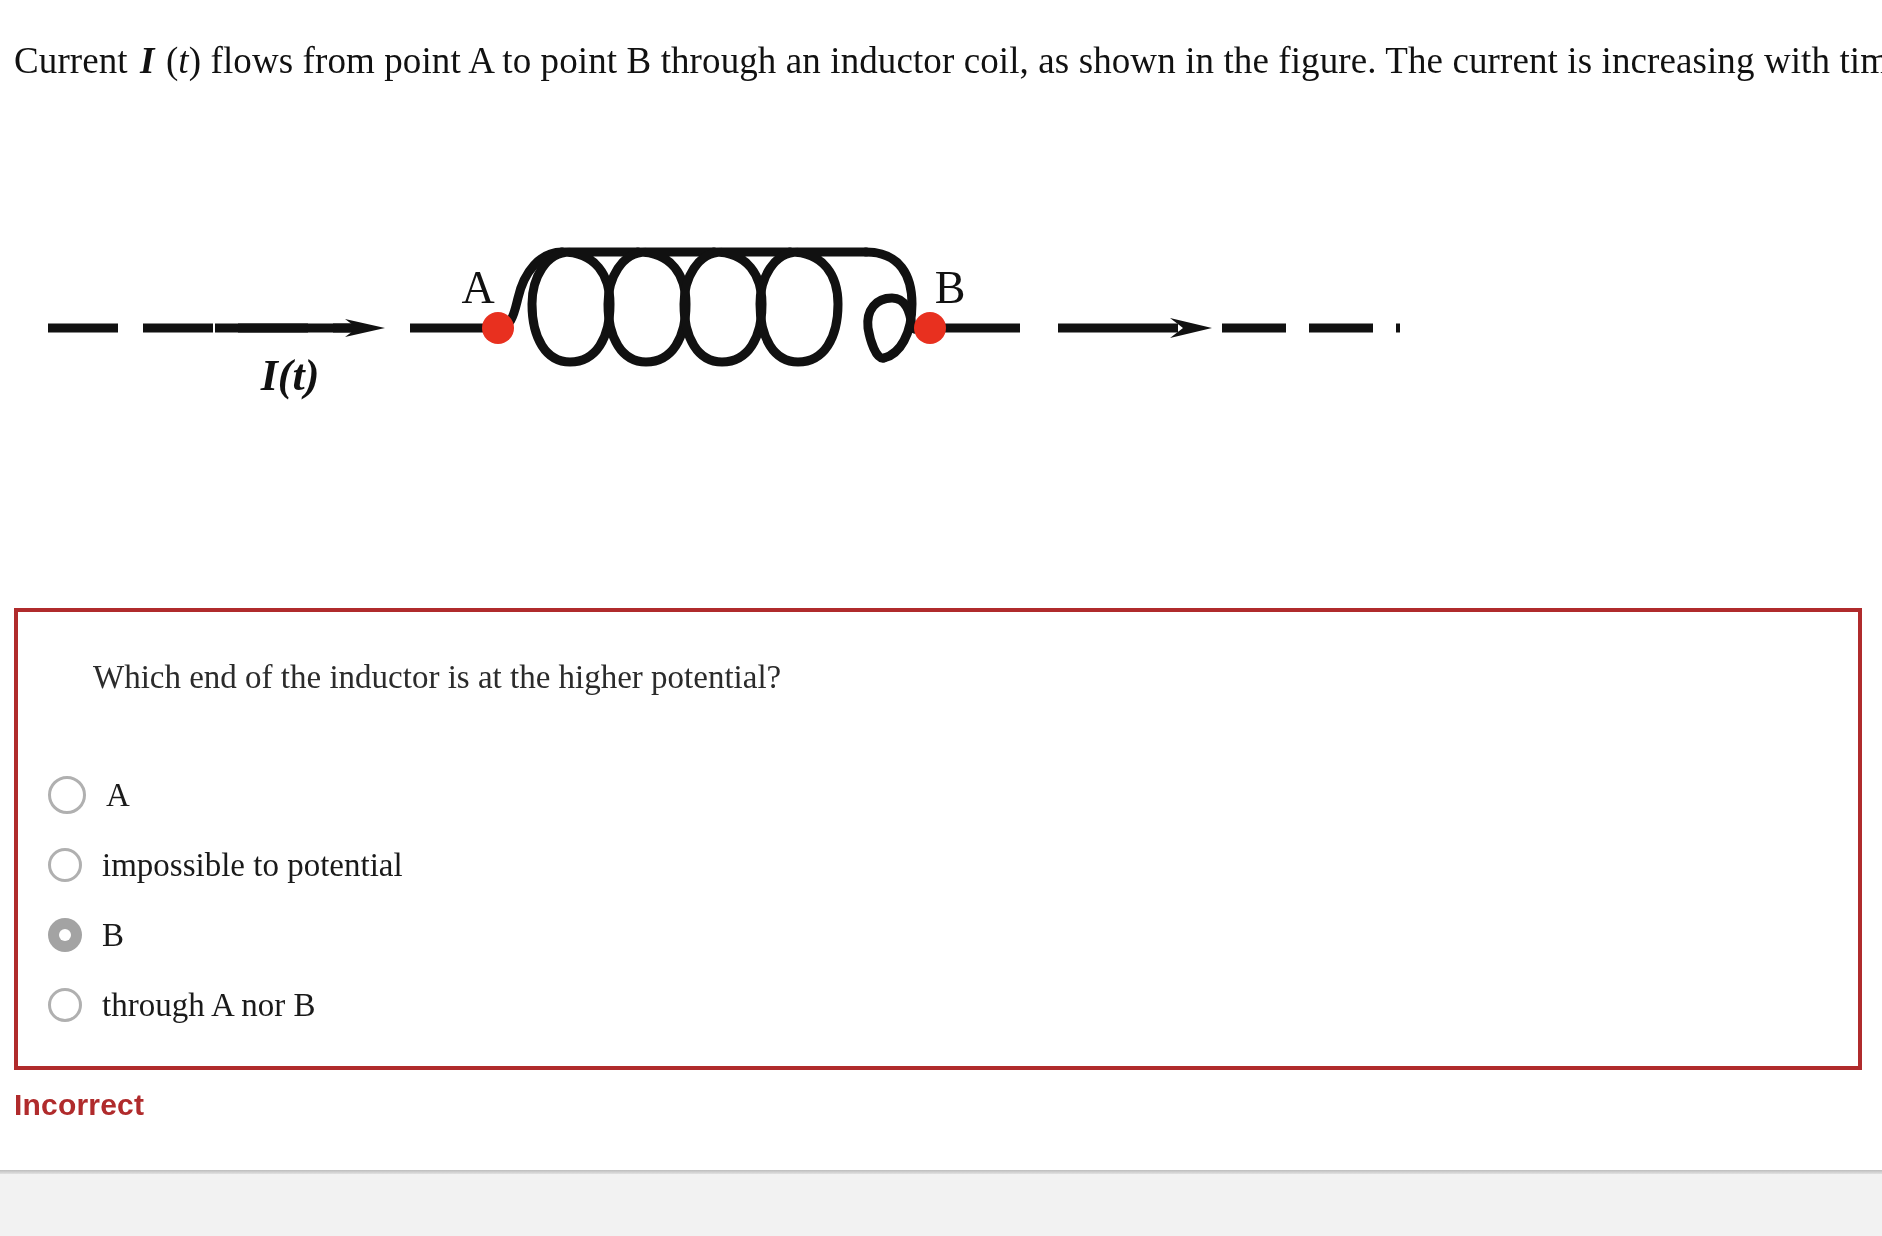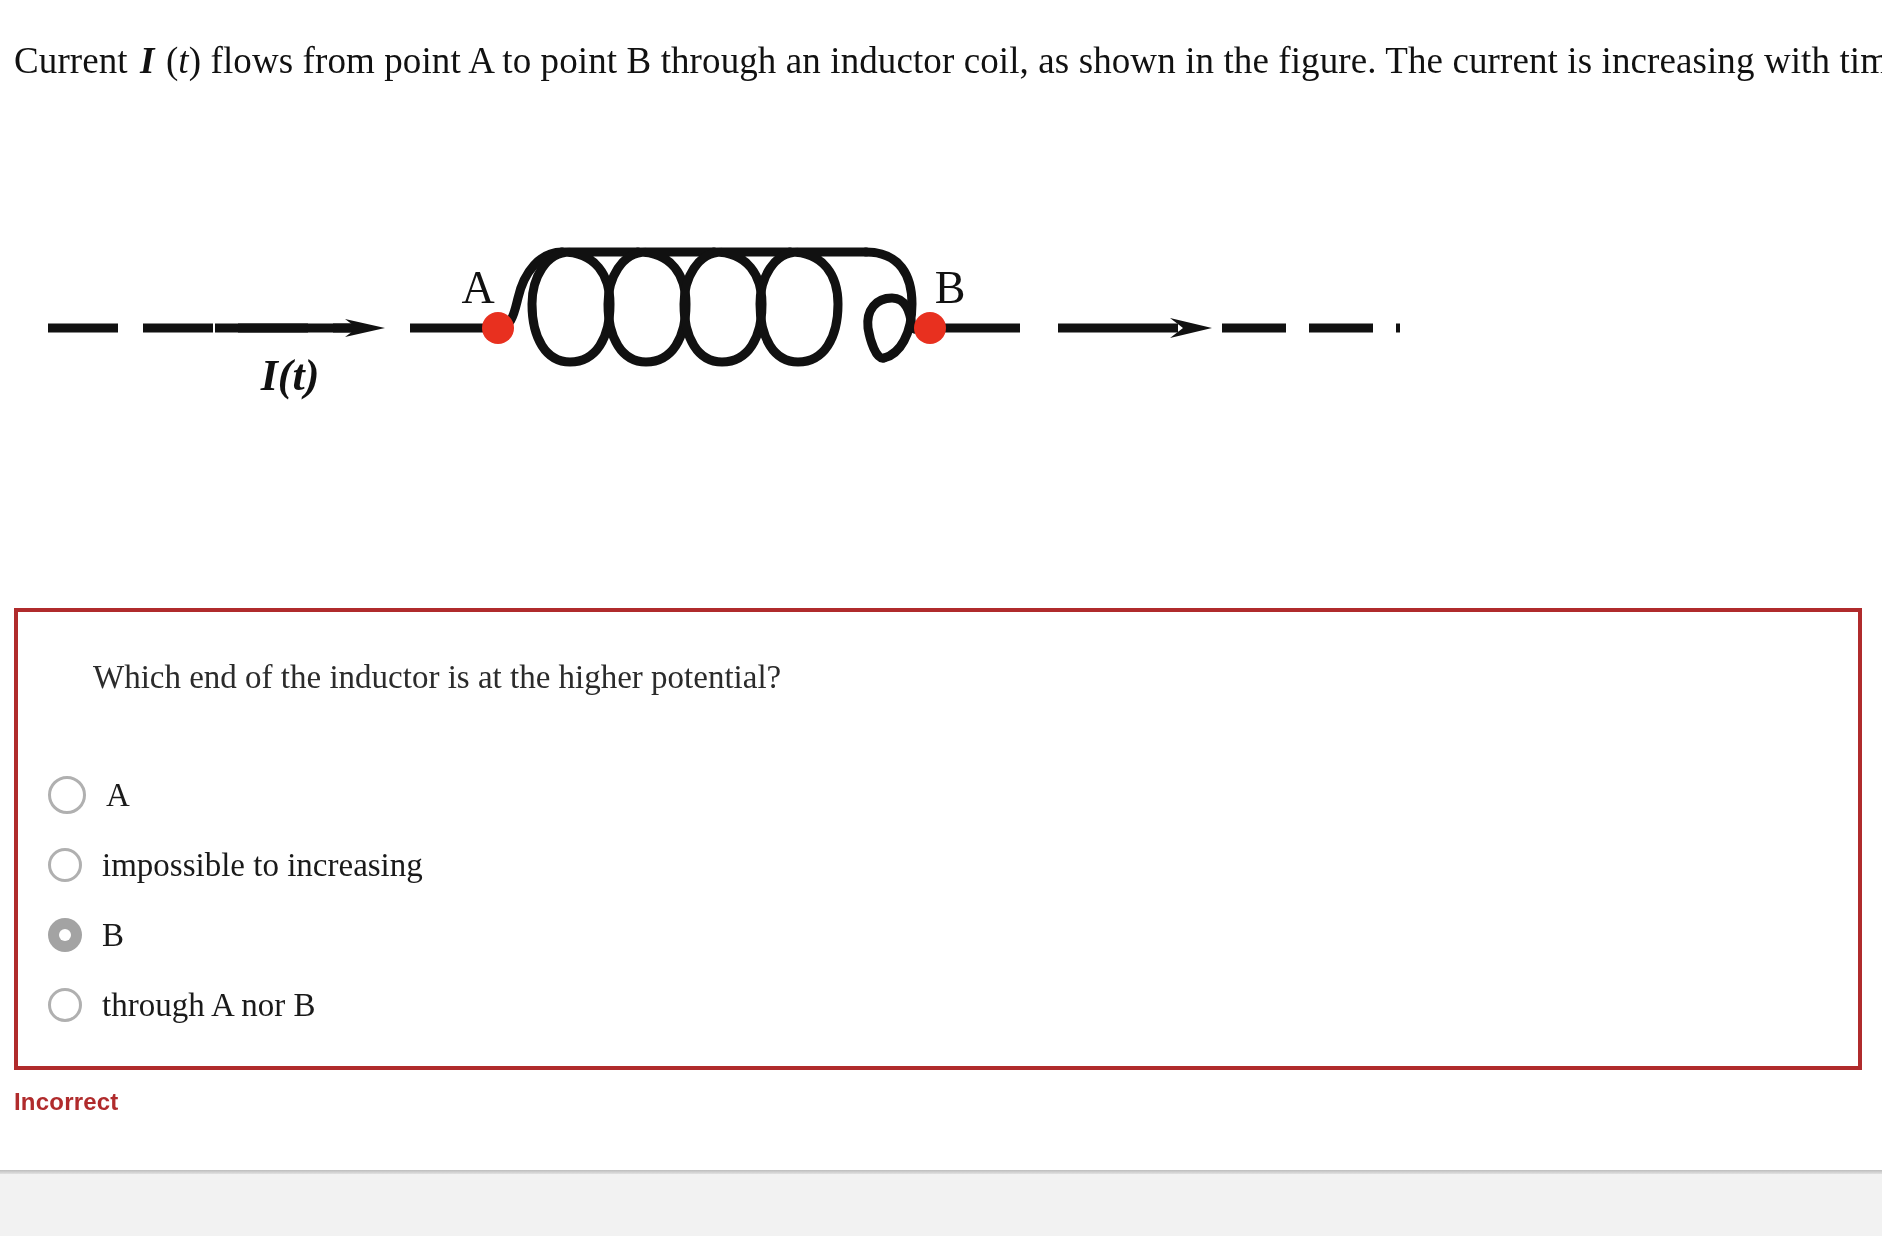--- a/index.html
+++ b/index.html
@@ -140,21 +140,21 @@
     color: #1a1a1a;
     white-space: nowrap;
   }
 
   
   #feedback {
     position: absolute;
     left: 14px;
     top: 1088px;
     font-family: "Liberation Sans", "DejaVu Sans", sans-serif;
-    font-size: 24px;
+    font-size: 30px;
     font-weight: bold;
     color: #b02b2c;
     letter-spacing: 0.2px;
   }
 
   
   #footer-divider {
     position: absolute;
     left: 0;
     top: 1170px;
@@ -239,21 +239,21 @@
 
     <div id="options">
 
       <div class="option-row first">
         <span class="radio"></span>
         <span class="option-label">A</span>
       </div>
 
       <div class="option-row">
         <span class="radio"></span>
-        <span class="option-label">impossible to increasing</span>
+        <span class="option-label">impossible to potential</span>
       </div>
 
       <div class="option-row">
         <span class="radio selected"></span>
         <span class="option-label">B</span>
       </div>
 
       <div class="option-row">
         <span class="radio"></span>
         <span class="option-label">through A nor B</span>

